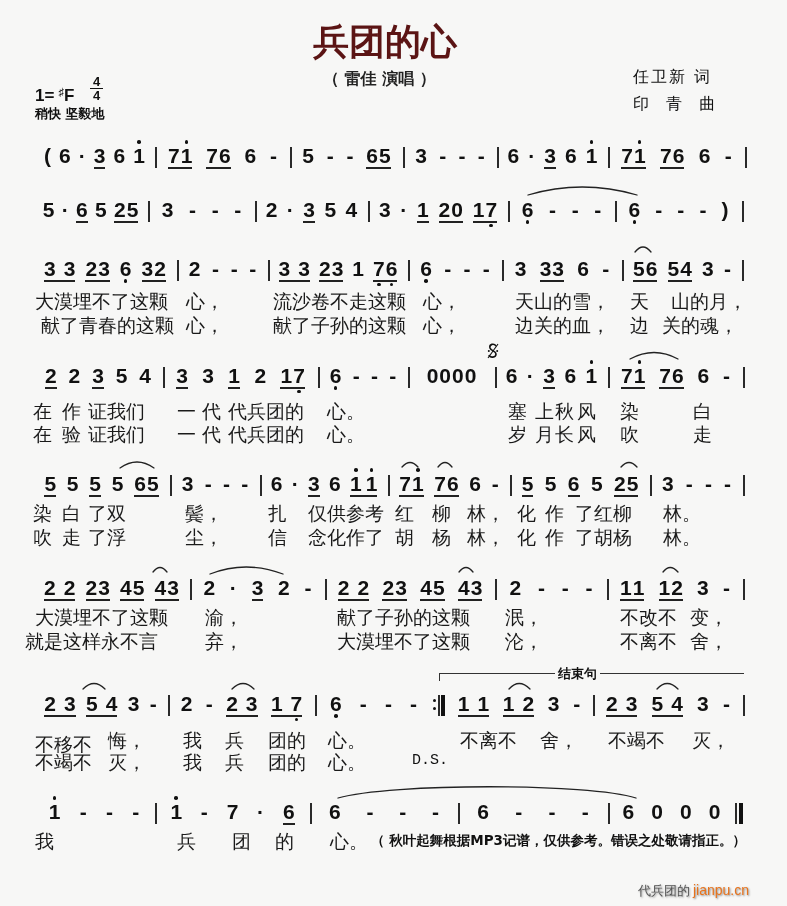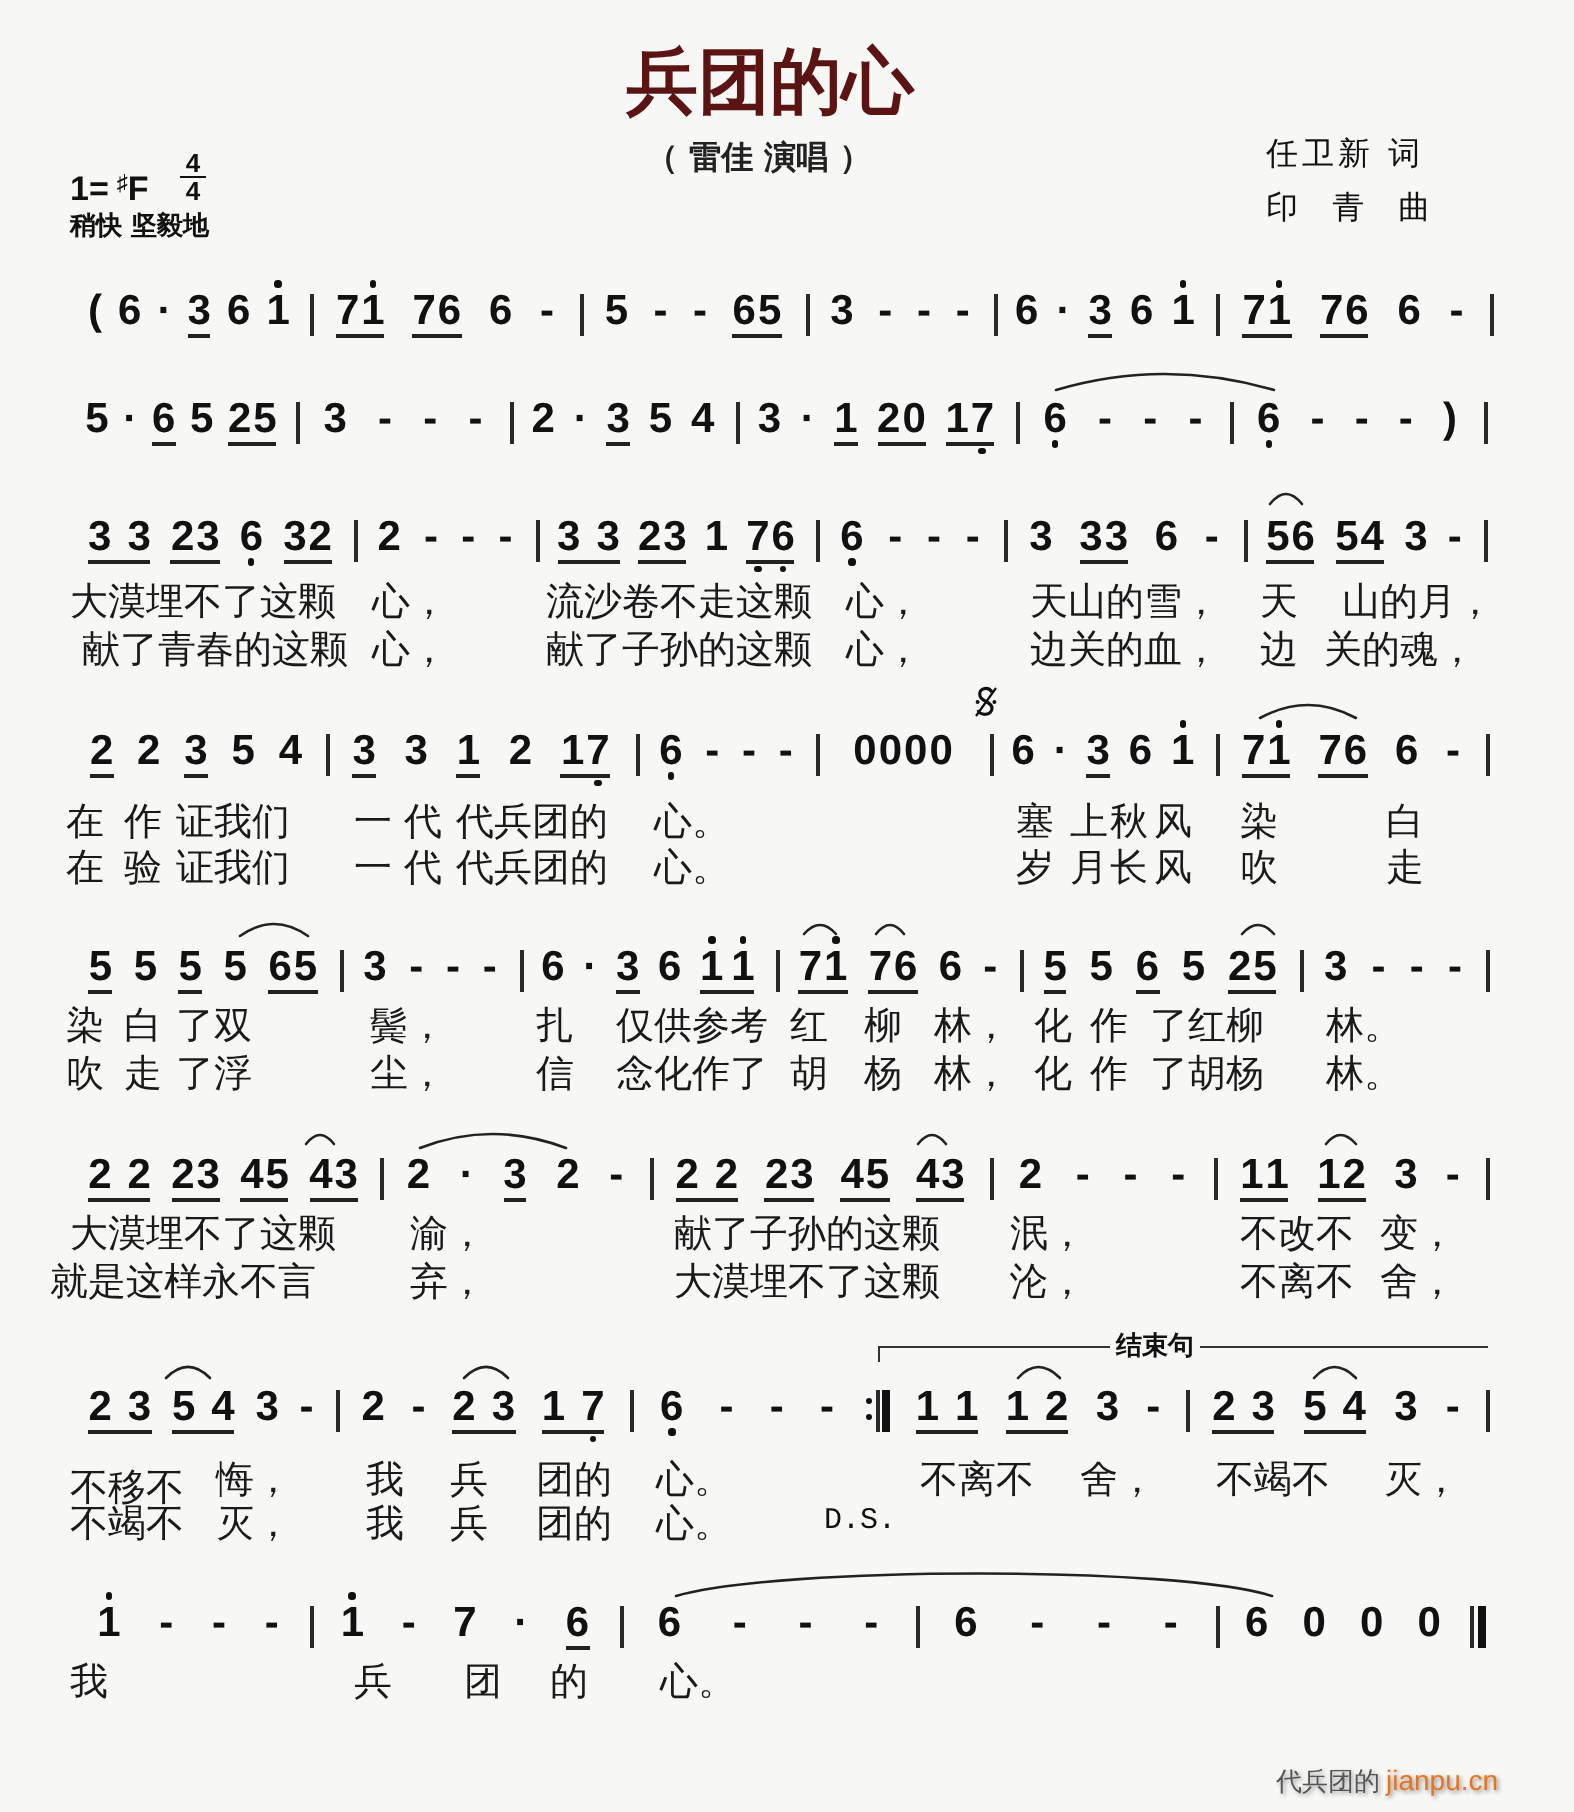--- a/index.html
+++ b/index.html
@@ -681,20 +681,21 @@
     </div>
     <div class="bar" style="left:735px"></div>
     <div class="bar thick" style="left:739px"></div>
   </div>
 
   <div class="ly" style="left:35px;top:831px">我</div>
   <div class="ly" style="left:177px;top:831px">兵</div>
   <div class="ly" style="left:232px;top:831px">团</div>
   <div class="ly" style="left:275px;top:831px">的</div>
   <div class="ly" style="left:330px;top:831px">心。</div>
+  <div class="footnote">（ 秋叶起舞根据MP3记谱，仅供参考。错误之处敬请指正。）</div>
 
   <div class="wm">
     <span class="site">代兵团的</span><span class="domain">jianpu.cn</span>
   </div>
 
   <svg class="overlay" viewBox="0 0 787 906" xmlns="http://www.w3.org/2000/svg">
     <g fill="none" stroke="#222" stroke-width="1.3" stroke-linecap="round">
       <path d="M528 195 Q582 179 637 195"></path>
       <path d="M635 252 Q643 242 651 252"></path>
       <path d="M630 359 Q654 346 678 359"></path>

